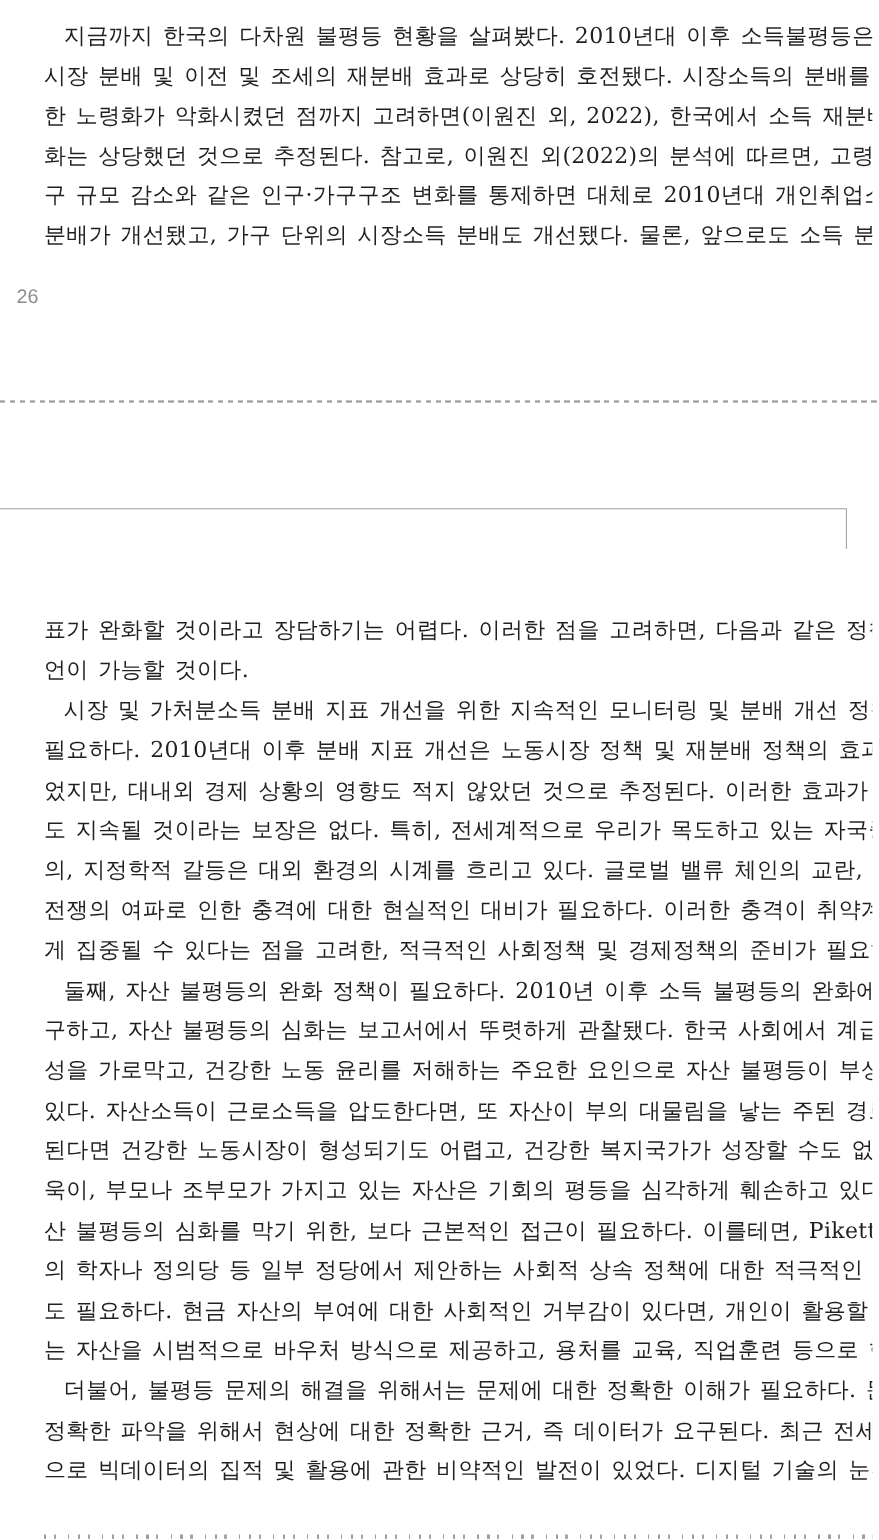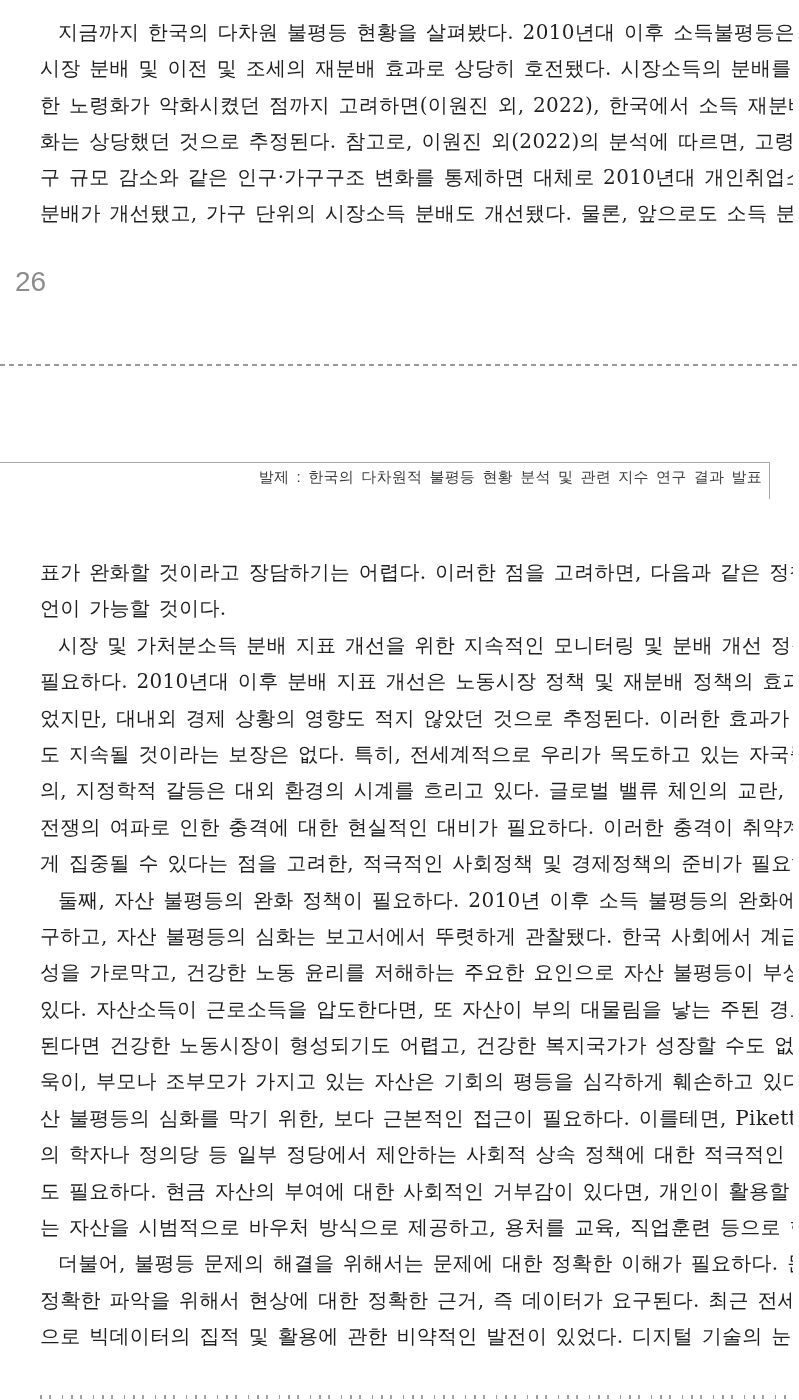--- a/index.html
+++ b/index.html
@@ -30,23 +30,23 @@
   #page1-text .ln{height:36.3px;line-height:36.3px;}
   .ln.plain{
     text-align:right;
     text-align-last:left;
     white-space:normal;
   }
   .ln.indent{text-indent:18px;}
   
   #page-number{
     position:absolute;
-    left:15px;top:268px;
+    left:15px;top:256px;
     font-family:"Liberation Sans","DejaVu Sans",sans-serif;
-    font-size:28px;
+    font-size:18px;
     line-height:27px;
     color:#8c8c8c;
   }
   
   #page-separator{
     position:absolute;
     left:0;top:364px;
     width:799px;height:1.5px;
     background:repeating-linear-gradient(90deg,#999 0px,#999 5px,transparent 5px,transparent 9px);
   }
@@ -101,21 +101,20 @@
     <div class="ln">구 규모 감소와 같은 인구·가구구조 변화를 통제하면 대체로 2010년대 개인취업소득</div>
     <div class="ln">분배가 개선됐고, 가구 단위의 시장소득 분배도 개선됐다. 물론, 앞으로도 소득 분배 지</div>
   </div>
 
   <div id="page-number">26</div>
 
   <div id="page-separator"></div>
 
   <div id="runhead-rule"></div>
   <div id="runhead-tick"></div>
-  <div id="running-head">발제 : 한국의 다차원적 불평등 현황 분석 및 관련 지수 연구 결과 발표</div>
 
   <div id="page2-text" class="textcol" style="top:554px;">
     <div class="ln">표가 완화할 것이라고 장담하기는 어렵다. 이러한 점을 고려하면, 다음과 같은 정책 제</div>
     <div class="ln plain">언이 가능할 것이다.</div>
     <div class="ln indent">시장 및 가처분소득 분배 지표 개선을 위한 지속적인 모니터링 및 분배 개선 정책이</div>
     <div class="ln">필요하다. 2010년대 이후 분배 지표 개선은 노동시장 정책 및 재분배 정책의 효과도 있</div>
     <div class="ln">었지만, 대내외 경제 상황의 영향도 적지 않았던 것으로 추정된다. 이러한 효과가 앞으로</div>
     <div class="ln">도 지속될 것이라는 보장은 없다. 특히, 전세계적으로 우리가 목도하고 있는 자국중심주</div>
     <div class="ln">의, 지정학적 갈등은 대외 환경의 시계를 흐리고 있다. 글로벌 밸류 체인의 교란, 관세</div>
     <div class="ln">전쟁의 여파로 인한 충격에 대한 현실적인 대비가 필요하다. 이러한 충격이 취약계층에</div>

